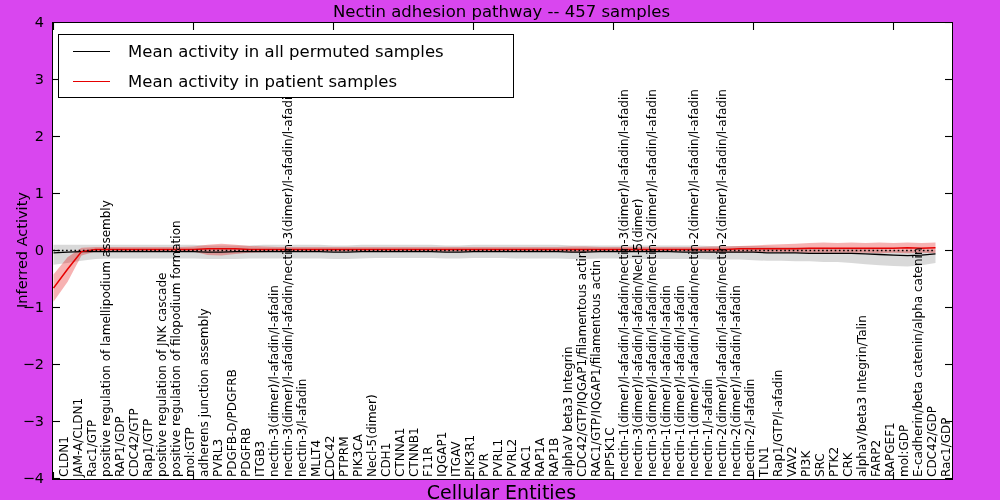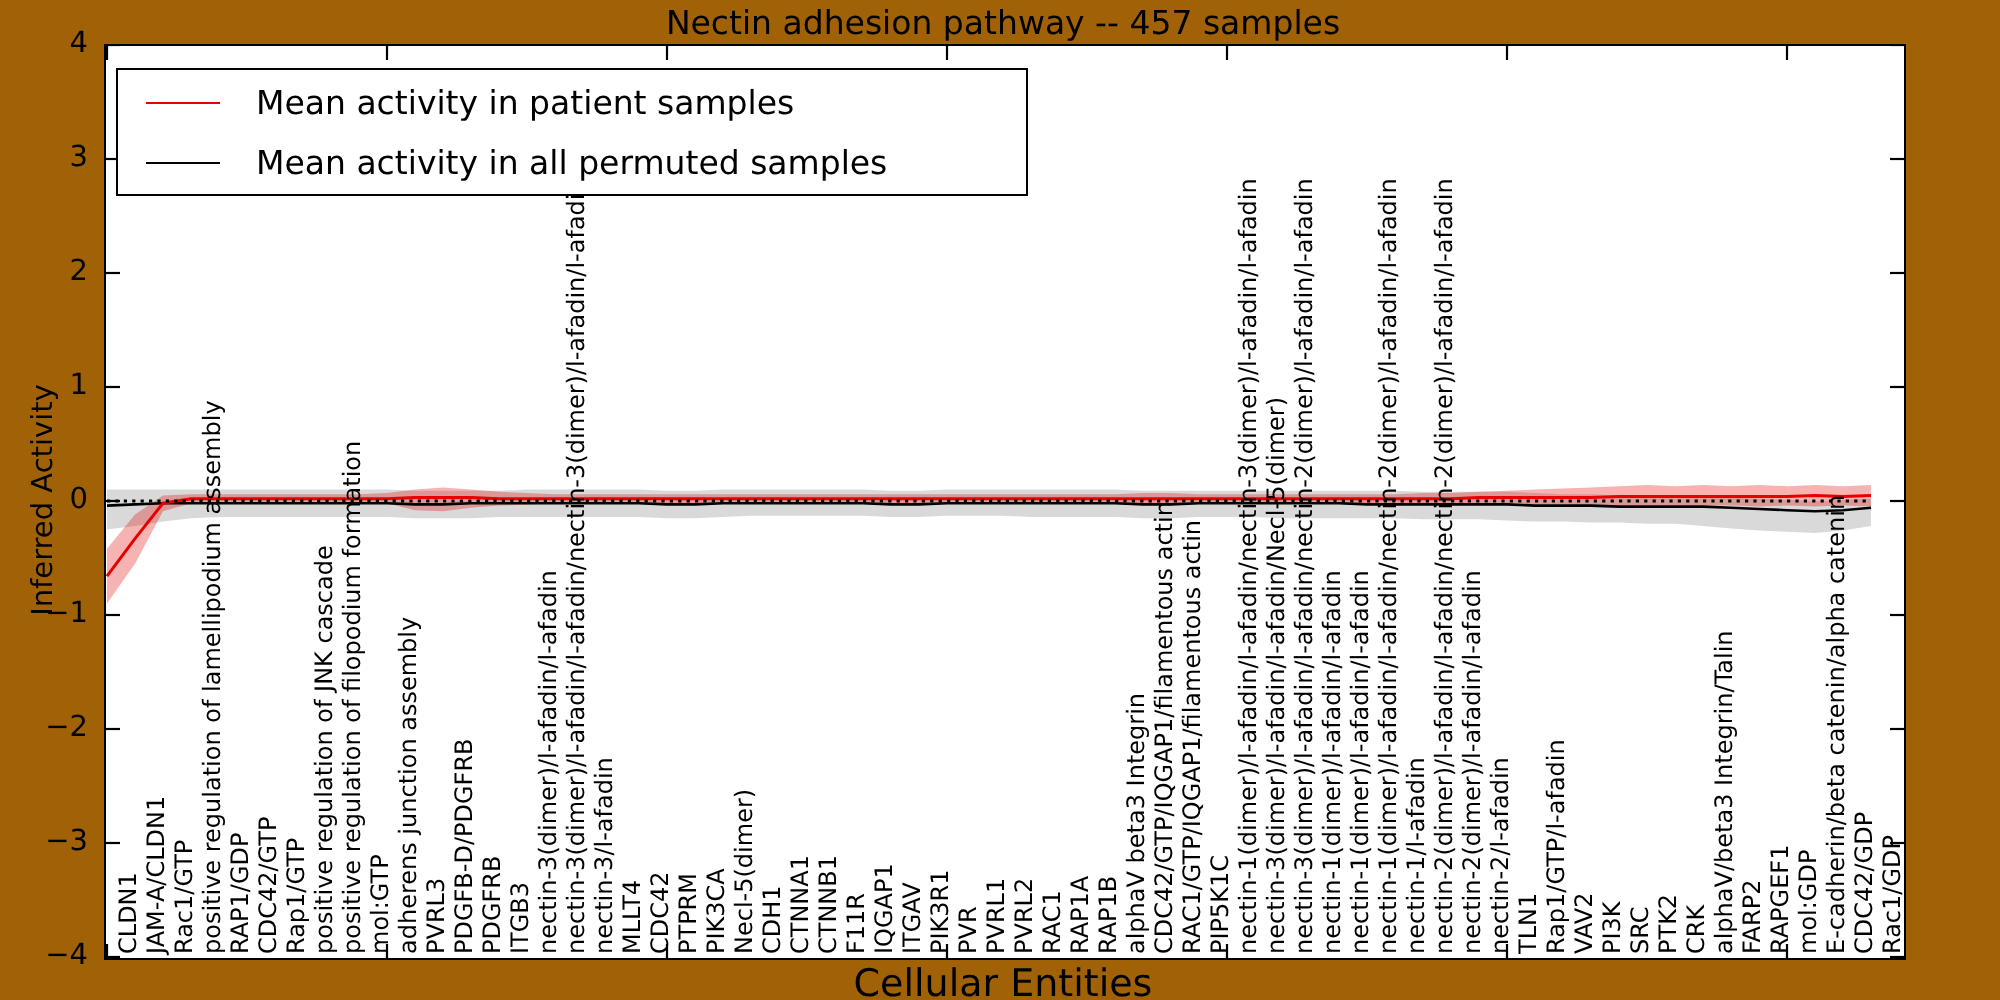--- a/index.html
+++ b/index.html
@@ -1,17 +1,17 @@
 <!DOCTYPE html>
 <html><head>
 <meta charset="utf-8">
 <style>
   html,body{margin:0;padding:0;background:#fff;}
   .figure{
-    position:relative;width:1000px;height:500px;background:#a16207;
+    position:relative;width:1000px;height:500px;background:#d946ef;
     font-family:"DejaVu Sans","Liberation Sans",sans-serif;color:#000;
     overflow:hidden;
   }
   .title{
     position:absolute;left:52px;top:2px;width:899px;text-align:center;
     font-size:16.5px;color:#000;
   }
   .xlabel{
     position:absolute;left:52px;top:481px;width:899px;text-align:center;
     font-size:19px;
@@ -166,22 +166,22 @@
         <div class="xtl" style="left: 815.5px; top: 454px;">FARP2</div>
         <div class="xtl" style="left: 829.5px; top: 454px;">RAPGEF1</div>
         <div class="xtl" style="left: 843.5px; top: 454px;">mol:GDP</div>
         <div class="xtl" style="left: 857.5px; top: 454px;">E-cadherin/beta catenin/alpha catenin</div>
         <div class="xtl" style="left: 871.5px; top: 454px;">CDC42/GDP</div>
         <div class="xtl" style="left: 885.5px; top: 454px;">Rac1/GDP</div>
       </div>
 
     <div class="legend" id="legend">
         <div class="legend-row">
+          <div class="legend-line" style="border-top-color: rgb(0, 0, 0);"></div>
+          <div class="legend-text">Mean activity in all permuted samples</div>
+        </div>
+        <div class="legend-row">
           <div class="legend-line" style="border-top-color: rgb(230, 0, 0);"></div>
           <div class="legend-text">Mean activity in patient samples</div>
-        </div>
-        <div class="legend-row">
-          <div class="legend-line" style="border-top-color: rgb(0, 0, 0);"></div>
-          <div class="legend-text">Mean activity in all permuted samples</div>
         </div>
       </div>
   </div>
 </div>
 
 </body></html>

